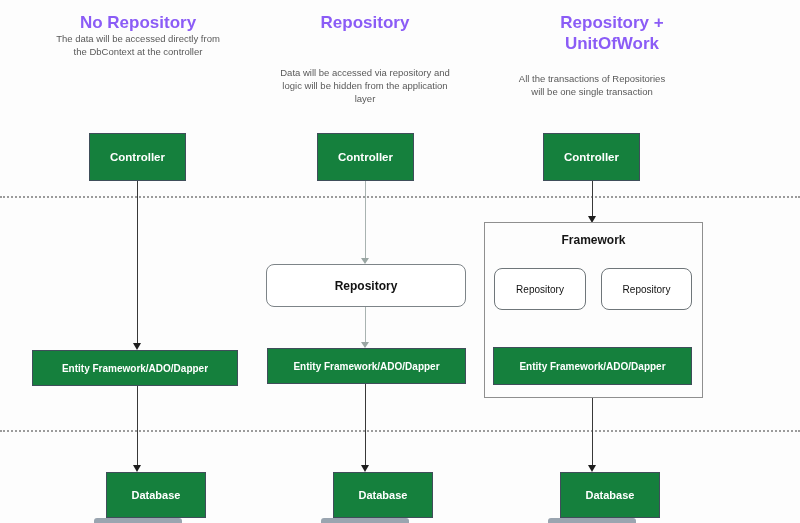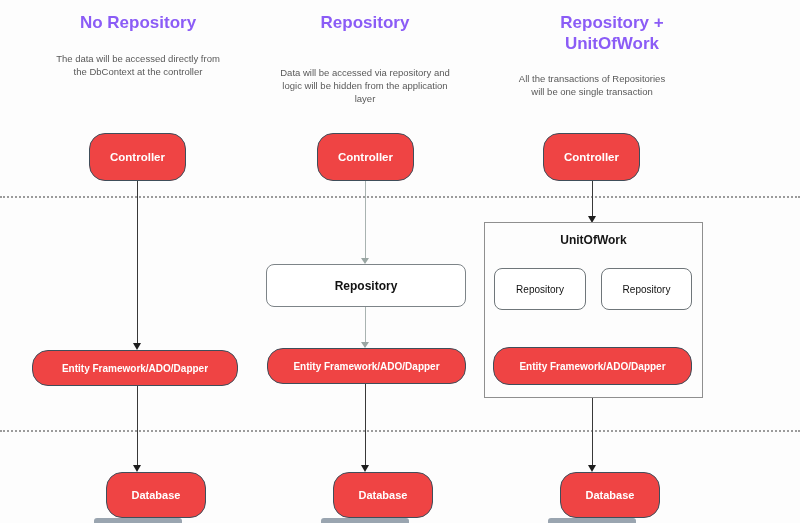--- a/index.html
+++ b/index.html
@@ -35,23 +35,23 @@
   .col-desc {
     position: absolute;
     text-align: center;
     font-size: 9.5px;
     color: #595959;
     line-height: 13px;
   }
 
   .dark-box {
     position: absolute;
-    background: #ef4444;
+    background: #15803d;
     border: 1px solid #3f4e5a;
-    border-radius: 16px;
+    border-radius: 0;
     color: #ffffff;
     font-weight: 700;
     display: flex;
     align-items: center;
     justify-content: center;
     text-align: center;
   }
   .dark-box.controller { width: 97px; height: 48px; font-size: 11.5px; }
   .dark-box.ef { font-size: 10px; }
   .dark-box.database { width: 100px; height: 46px; font-size: 11px; margin-left: 18px; }
@@ -105,21 +105,21 @@
 </style>
 </head>
 <body>
 
 <div class="canvas">
 
   <div class="divider" style="top:196px;"></div>
   <div class="divider" style="top:430px;"></div>
 
   <div class="col-title" style="left:38px; top:12px;">No Repository</div>
-  <div class="col-desc" style="left:53px; top:52px; width:170px;">The data will be accessed directly from the DbContext at the controller</div>
+  <div class="col-desc" style="left:53px; top:32px; width:170px;">The data will be accessed directly from the DbContext at the controller</div>
 
   <div class="dark-box controller" style="left:89px; top:133px;">
     <span>Controller</span>
   </div>
 
   <div class="vline dark" style="left:137px; top:181px; height:162px;"></div>
   <div class="arrowhead dark" style="left:133px; top:343px;"></div>
 
   <div class="dark-box ef" style="left:32px; top:350px; width:206px; height:36px;">
     <span>Entity Framework/ADO/Dapper</span>
@@ -166,21 +166,21 @@
   <div class="col-desc" style="left:512px; top:72px; width:160px;">All the transactions of Repositories will be one single transaction</div>
 
   <div class="dark-box controller" style="left:543px; top:133px;">
     <span>Controller</span>
   </div>
 
   <div class="vline dark" style="left:592px; top:181px; height:35px;"></div>
   <div class="arrowhead dark" style="left:588px; top:216px;"></div>
 
   <div class="uow-container" style="left:484px; top:222px; width:219px; height:176px;"></div>
-  <div class="uow-label" style="left:484px; top:233px;">UnitOfWork</div>
+  <div class="uow-label" style="left:484px; top:233px;">Framework</div>
 
   <div class="light-box" style="left:494px; top:268px; width:92px; height:42px; font-size:10px; border-color:#6f767a;">
     <span>Repository</span>
   </div>
   <div class="light-box" style="left:601px; top:268px; width:91px; height:42px; font-size:10px; border-color:#6f767a;">
     <span>Repository</span>
   </div>
 
   <div class="dark-box ef" style="left:493px; top:347px; width:199px; height:38px;">
     <span>Entity Framework/ADO/Dapper</span>

